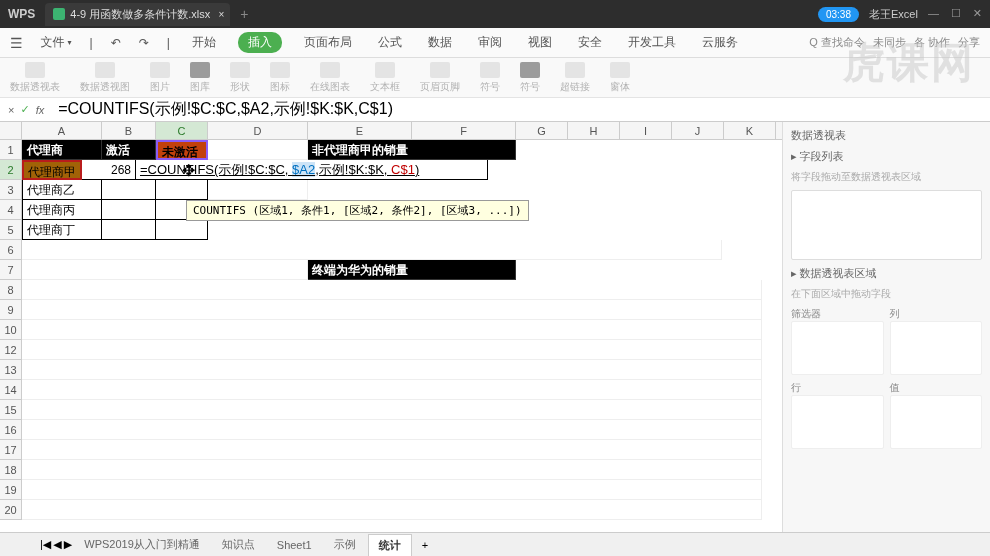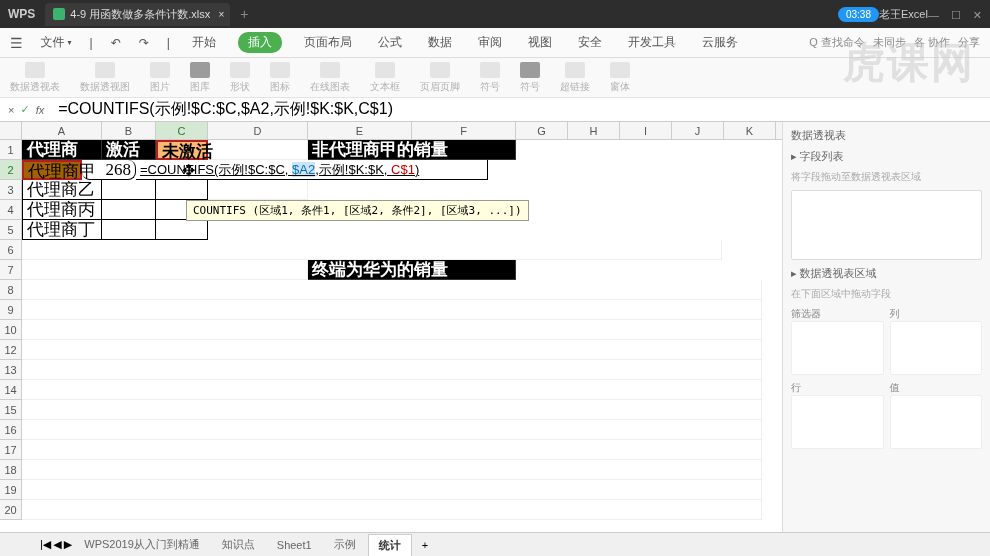--- a/index.html
+++ b/index.html
@@ -5,21 +5,21 @@
 * { margin: 0; padding: 0; box-sizing: border-box; font-family: "Microsoft YaHei", Arial, sans-serif; }
 body { background: #f0f0f0; width: 990px; height: 556px; overflow: hidden; position: relative; font-size: 12px; }
 
 
 .title-bar { height: 28px; background: #2d2d2d; color: #ccc; display: flex; align-items: center; padding: 0 8px; }
 .title-bar .app-name { font-weight: bold; font-size: 12px; margin-right: 10px; }
 .doc-tab { background: #3a3a3a; border-radius: 4px 4px 0 0; padding: 4px 20px 4px 8px; font-size: 11px; color: #ddd; display: flex; align-items: center; position: relative; }
 .doc-tab .icon { width: 12px; height: 12px; background: #3cb371; border-radius: 2px; margin-right: 5px; }
 .doc-tab .close { position: absolute; right: 6px; font-size: 10px; }
 .add-tab { margin-left: 10px; color: #888; font-size: 14px; }
-.title-right { margin-left: auto; display: flex; align-items: flex-end; }
+.title-right { margin-left: auto; display: flex; align-items: flex-start; gap: 10px; }
 .badge { background: #2196f3; color: #fff; border-radius: 10px; padding: 2px 8px; font-size: 10px; }
 .win-icons { display: flex; gap: 12px; font-size: 11px; color: #999; }
 
 
 .menu-bar { height: 30px; background: #fafafa; border-bottom: 1px solid #ddd; display: flex; align-items: center; padding: 0 10px; gap: 18px; font-size: 12px; color: #555; }
 .menu-bar .logo-icon { font-size: 14px; }
 .menu-bar .file-menu { display: flex; align-items: center; gap: 3px; }
 .menu-bar .tab { cursor: pointer; padding: 4px 4px; }
 .menu-bar .tab.active { background: #4caf50; color: #fff; border-radius: 10px; padding: 2px 10px; }
 .menu-right { margin-left: auto; display: flex; gap: 8px; font-size: 11px; color: #888; }
@@ -46,21 +46,21 @@
 .col-headers { display: flex; height: 18px; background: #f5f5f5; border-bottom: 1px solid #ccc; }
 .col-headers .corner { width: 22px; border-right: 1px solid #ccc; }
 .col-headers .ch { border-right: 1px solid #ccc; text-align: center; font-size: 11px; color: #555; line-height: 18px; }
 .col-headers .ch.sel { background: #d4e8d4; color: #2a7a2a; }
 
 
 .rows { display: flex; flex-direction: column; }
 .row { display: flex; height: 20px; }
 .row .rh { width: 22px; background: #f5f5f5; border-right: 1px solid #ccc; border-bottom: 1px solid #ccc; text-align: center; font-size: 11px; color: #555; line-height: 20px; }
 .row .rh.sel { background: #d4e8d4; color: #2a7a2a; }
-.cell { border-right: 1px solid #eee; border-bottom: 1px solid #eee; font-size: 17px; padding: 0 4px; line-height: 20px; overflow: visible; white-space: nowrap; font-family: Liberation Serif, serif; }
+.cell { border-right: 1px solid #eee; border-bottom: 1px solid #eee; font-size: 12px; padding: 0 4px; line-height: 20px; overflow: visible; white-space: nowrap; }
 
 
 .hdr-cell { background: #000; color: #fff; font-weight: bold; border-right: 1px solid #333; border-bottom: 1px solid #333; }
 
 .tbl-cell { border-right: 1px solid #000; border-bottom: 1px solid #000; border-top: none; }
 .tbl-left { border-left: 1px solid #000; }
 
 
 .active-cell { background: #ffff99; position: relative; }
 .formula-text { font-family: Arial; font-size: 13px; text-decoration: underline; }
@@ -220,29 +220,29 @@
       <div class="ch" style="width:52px">J</div>
       <div class="ch" style="width:52px">K</div>
     </div>
 
     <div class="rows" style="position:relative;">
 
       <div class="row">
         <div class="rh">1</div>
         <div class="cell hdr-cell tbl-left" style="width:80px">代理商</div>
         <div class="cell hdr-cell" style="width:54px">激活</div>
-        <div class="cell hdr-cell active-cell" style="width:52px;color:#000;background:#fdba74;border:2px solid #b91c1c;">未激活</div>
+        <div class="cell hdr-cell active-cell" style="width:52px;color:#000;background:#c2410c;border:2px solid #8b5cf6;">未激活</div>
         <div class="cell" style="width:100px"></div>
         <div class="cell hdr-cell" style="width:208px">非代理商甲的销量</div>
       </div>
 
       <div class="row">
         <div class="rh sel">2</div>
         <div class="cell tbl-cell tbl-left" style="width:60px;background:#a16207;border:2px solid #b91c1c;">代理商甲</div>
-        <div class="cell tbl-cell" style="width:54px;text-align:right;border-radius:8px;">268</div>
+        <div class="cell tbl-cell" style="width:54px;text-align:right;">268</div>
         <div class="cell tbl-cell formula-text" style="width:352px;overflow:visible;position:relative;z-index:5;">
           <span>=COUNTIFS(示例!$C:$C, </span><span class="f-arg1" style="background:#cde4f7;">$A2</span><span>,示例!$K:$K, </span><span class="f-arg2">C$1</span><span>)</span>
         </div>
       </div>
 
       <div class="row">
         <div class="rh">3</div>
         <div class="cell tbl-cell tbl-left" style="width:80px">代理商乙</div>
         <div class="cell tbl-cell" style="width:54px"></div>
         <div class="cell tbl-cell" style="width:52px"></div>

